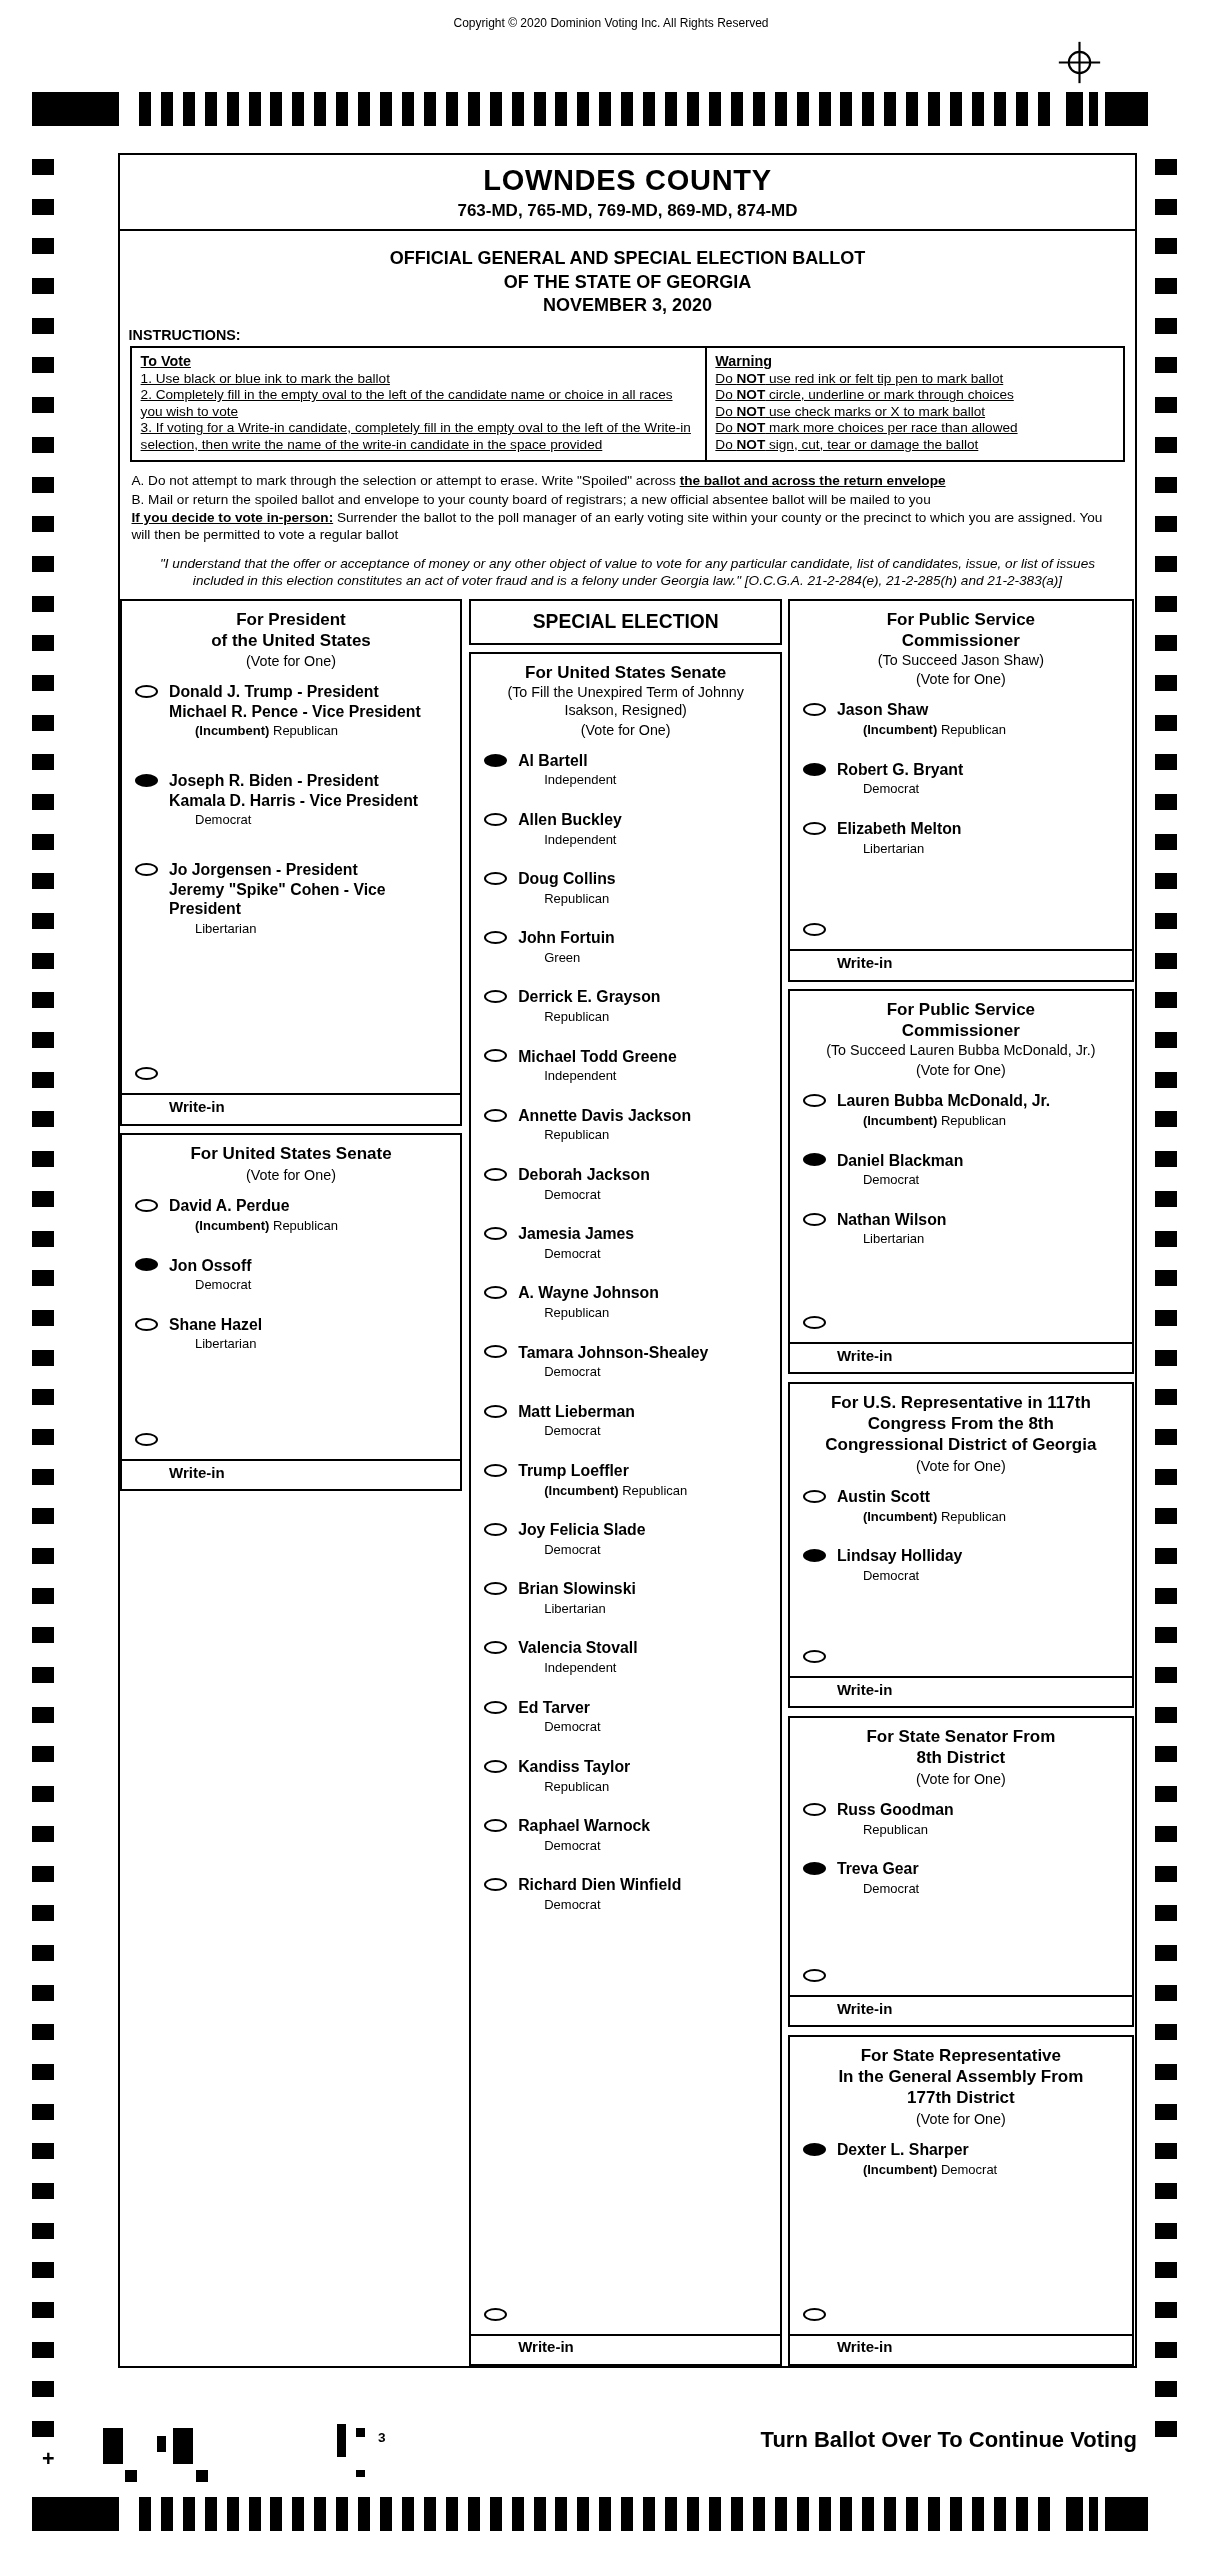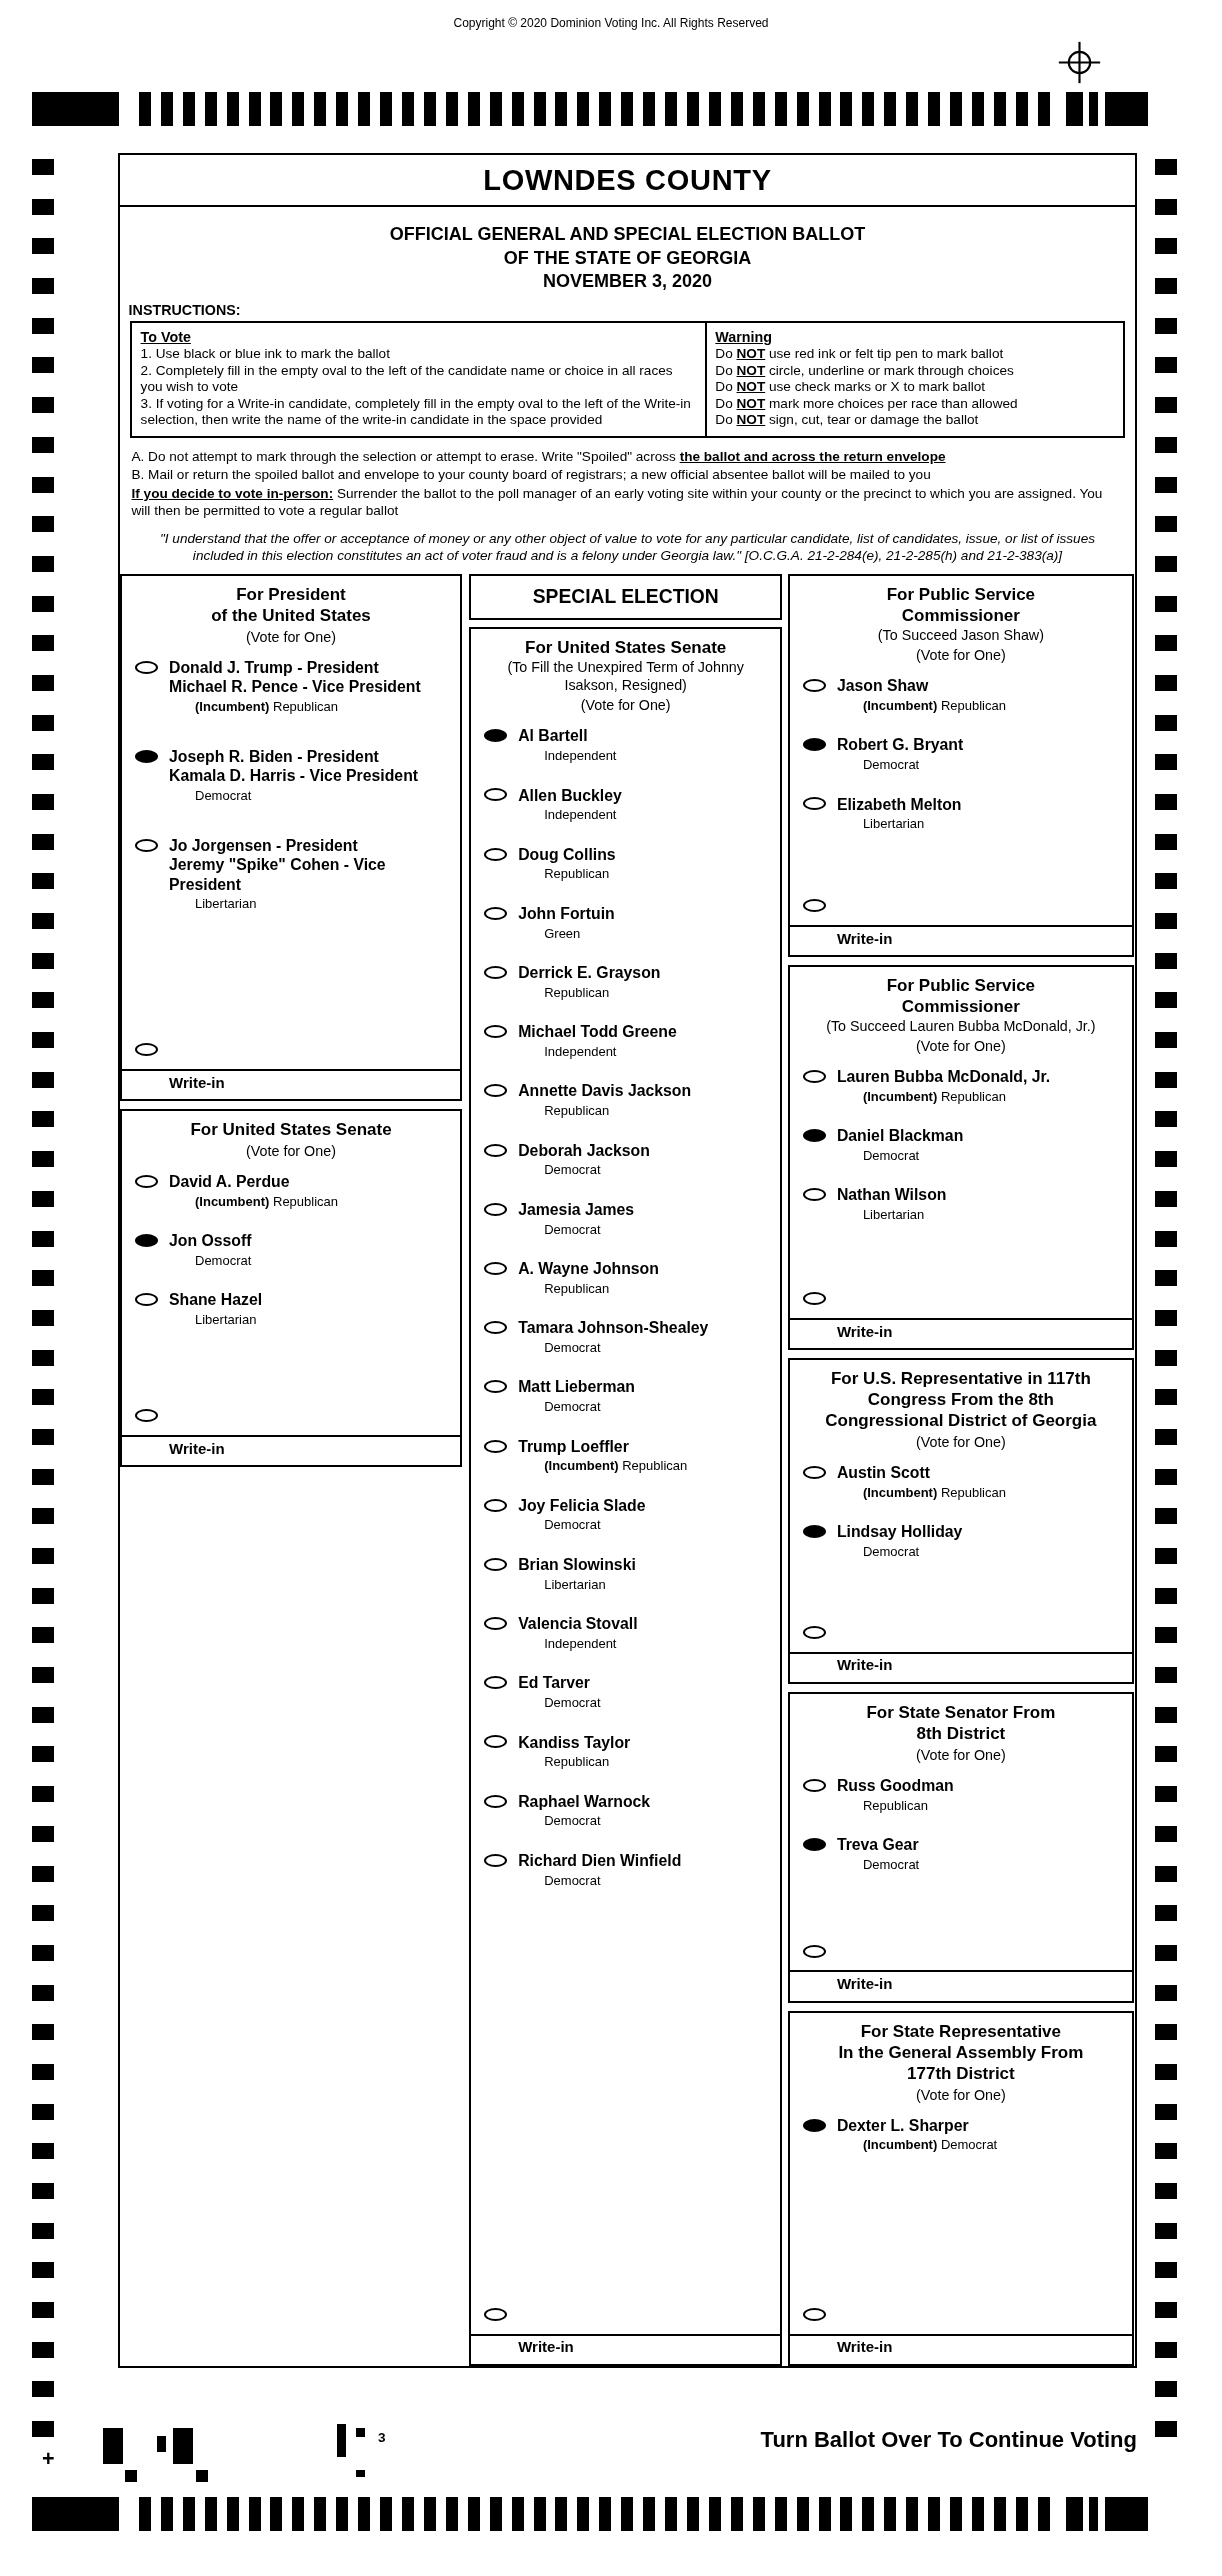--- a/index.html
+++ b/index.html
@@ -14,21 +14,21 @@
   .county-title{font-size:29px;font-weight:bold;letter-spacing:0.7px;}
   .precincts{font-size:17px;font-weight:bold;margin-top:4.3px;}
   .ballot-type{font-size:24px;font-weight:bold;text-align:center;margin-top:11.5px;}
   .election{margin-top:15.8px;}
   .election-line{font-size:18px;font-weight:bold;text-align:center;line-height:23.6px;}
   .instructions-label{font-size:14.3px;font-weight:bold;margin:8.6px 0 2.9px 8.6px;}
   .instr-box{display:flex;border:2.1px solid #000;margin:0 10px;}
   .instr-left{flex:0 0 58%;border-right:2.1px solid #000;padding:5.7px 8.6px 7.2px;box-sizing:border-box;}
   .instr-right{flex:1;padding:5.7px 8.6px 7.2px;}
   .instr-title{font-weight:bold;text-decoration:underline;font-size:14.3px;margin-bottom:1.4px;}
-  .instr-item{font-size:13.6px;line-height:16.5px;}
+  .instr-item{font-size:13.6px;line-height:16.5px;text-decoration:underline;}
   .nu{font-weight:bold;text-decoration:underline;}
   .mistake{margin:10px 11.5px 0;font-size:13.6px;line-height:17px;}
   .mistake-title{font-weight:bold;text-decoration:underline;margin-bottom:5.7px;}
   .mistake-line{margin-bottom:1.4px;}
   .u{font-weight:bold;text-decoration:underline;}
   .bu{font-weight:bold;text-decoration:underline;}
   .in-person{margin-top:0;}
   .affidavit{font-style:italic;text-align:center;font-size:13.6px;line-height:17px;margin:11.5px 18.6px 5.7px;}
   .columns{display:flex;flex:1;margin-top:4.3px;min-height:0;}
   .col{display:flex;flex-direction:column;min-height:0;}
@@ -284,20 +284,21 @@
       <div class="tm" style="left: 196px; top: 2470px; width: 11.5px; height: 11.5px;"></div>
       <div class="tm" style="left: 337px; top: 2424px; width: 9.3px; height: 33px;"></div>
       <div class="tm" style="left: 356px; top: 2428px; width: 9.3px; height: 9.3px;"></div>
       <div class="tm" style="left: 356px; top: 2470px; width: 9.3px; height: 7.2px;"></div>
     </div>
 
   <div class="frame">
 
     <div class="county-box">
       <div class="county-title">LOWNDES COUNTY</div>
+      <div class="precincts">763-MD, 765-MD, 769-MD, 869-MD, 874-MD</div>
     </div>
 
 
     <div class="election">
       <div class="election-line">OFFICIAL GENERAL AND SPECIAL ELECTION BALLOT</div>
       <div class="election-line">OF THE STATE OF GEORGIA</div>
       <div class="election-line">NOVEMBER 3, 2020</div>
     </div>
 
     <div class="instructions-label">INSTRUCTIONS:</div>

